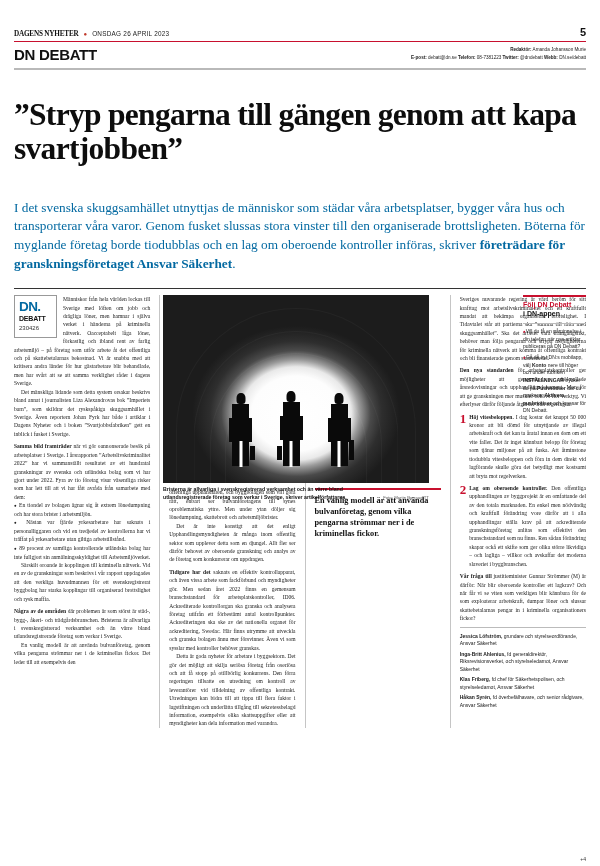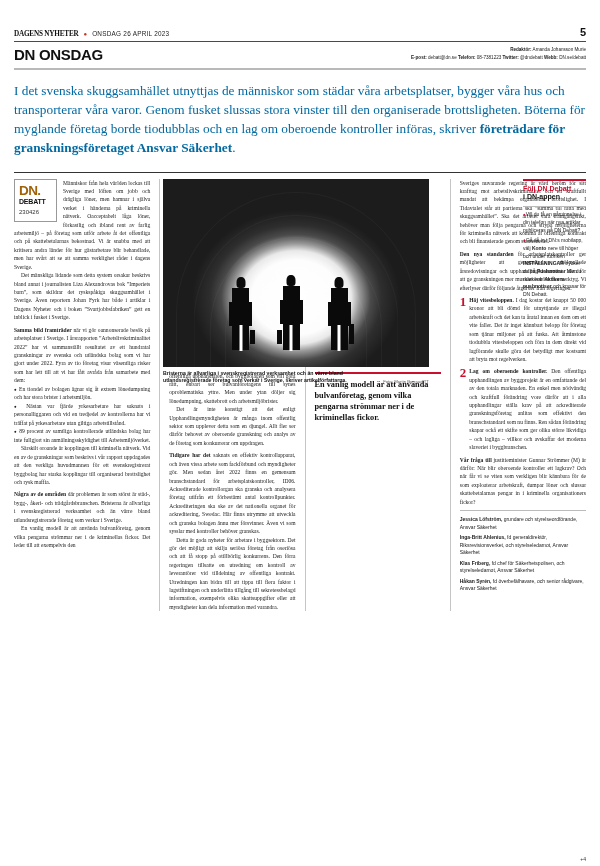--- a/index.html
+++ b/index.html
@@ -116,21 +116,21 @@
   .logo-wrap { float: left; margin: 0 6px 3px 0; }
   .logo-box {
     width: 43px; height: 43px;
     border: 0.7px solid #999;
     display: flex; flex-direction: column;
     align-items: flex-start; justify-content: center;
     padding: 3px 4px;
     font-family: "Liberation Sans", sans-serif;
     background: #fff;
   }
-  .logo-dn { font-weight: bold; font-size: 13.5px; line-height: 1; letter-spacing: -0.6px; color: #a16207; }
+  .logo-dn { font-weight: bold; font-size: 13.5px; line-height: 1; letter-spacing: -0.6px; color: #0369a1; }
   .logo-debatt { font-weight: bold; font-size: 7px; line-height: 1.5; letter-spacing: -0.2px; color: #111; }
   .logo-date { font-size: 6px; line-height: 1.4; color: #333; }
 
   
   .photo-block { margin-bottom: 4px; }
   .photo {
     position: relative;
     width: 100%; height: 188px;
     overflow: hidden;
     background: #2a2a2a;
@@ -237,34 +237,35 @@
     <div class="masthead-left">
       <span class="paper-name">DAGENS NYHETER</span>
       <span class="dot-sep">●</span>
       <span class="issue-date">ONSDAG 26 APRIL 2023</span>
     </div>
     <span class="page-no">5</span>
   </div>
   <div class="rule-red"></div>
 
   <div class="section-bar">
-    <span class="section-title">DN ONSDAG</span>
+    <span class="section-title">DN DEBATT</span>
     <div class="contact-block">
       <div>
         <b>Redaktör:</b><span> Amanda Johansson Murie</span>
       </div>
       <div>
         <b>E-post:</b><span> debatt@dn.se </span><b>Telefon:</b><span> 08-7381223 </span><b>Twitter:</b><span> @dndebatt </span><b>Webb:</b><span> DN.se/debatt</span>
       </div>
     </div>
   </div>
   <div class="rule-thin"></div>
 
   <div class="rule-thin"></div>
 
+  <h1 class="headline">”Stryp pengarna till gängen genom att kapa svartjobben”</h1>
 
   <div class="lead">
     <span>I det svenska skuggsamhället utnyttjas de människor som städar våra arbetsplatser, bygger våra hus och transporterar våra varor. Genom fusket slussas stora vinster till den organiserade brottsligheten. Böterna för myglande företag borde tiodubblas och en lag om oberoende kontroller införas, skriver </span><b>företrädare för granskningsföretaget Ansvar Säkerhet</b><span>.</span>
   </div>
 
   <div class="rule-dark"></div>
 
   <div class="body-area">
     <div class="cols">
 

